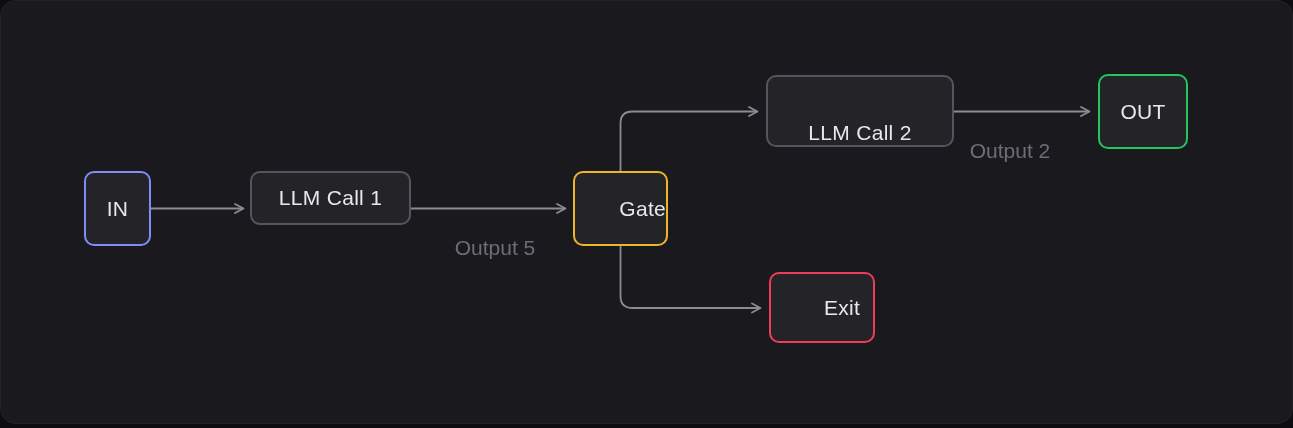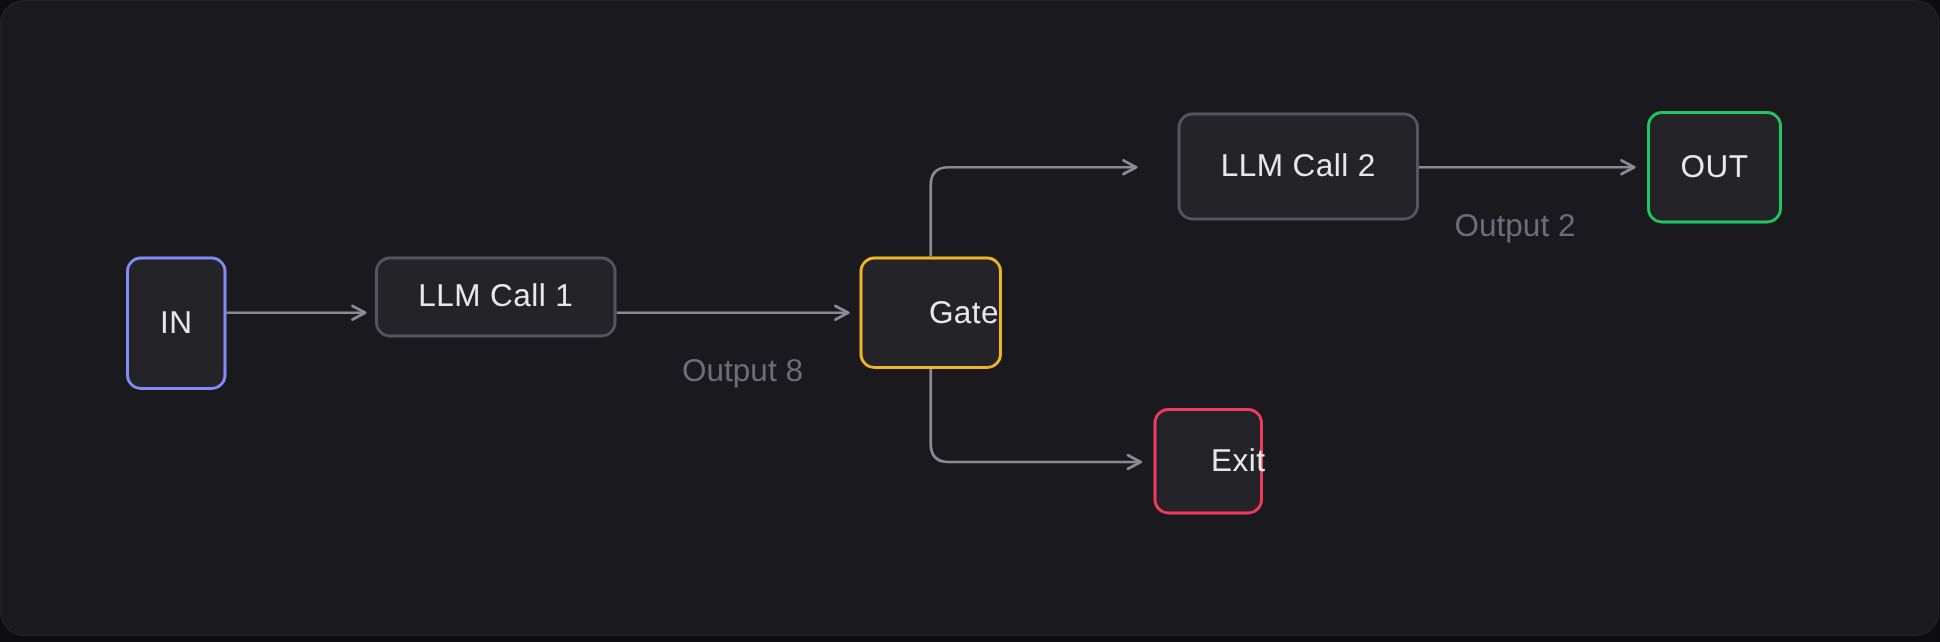--- a/index.html
+++ b/index.html
@@ -94,40 +94,40 @@
         <path class="arrow-head" d="M3,2.5 L11.5,7 L3,11.5"></path>
       </marker>
     </defs>
     <path class="edge-line" d="M 151 208.5 L 243 208.5" marker-end="url(#arrow)"></path>
     <path class="edge-line" d="M 411 208.5 L 565 208.5" marker-end="url(#arrow)"></path>
     <path class="edge-line" d="M 620.5 171 L 620.5 123.5 Q 620.5 111.5 632.5 111.5 L 757 111.5" marker-end="url(#arrow)"></path>
     <path class="edge-line" d="M 930 111.5 L 1089 111.5" marker-end="url(#arrow)"></path>
     <path class="edge-line" d="M 620.5 246 L 620.5 296 Q 620.5 308 632.5 308 L 760 308" marker-end="url(#arrow)"></path>
   </svg>
 
-  <div class="node node--in" style="left:84px; top:171px; width:67px; height:89px;">
+  <div class="node node--in" style="left:84px; top:171px; width:67px; height:75px;">
     <span class="node__label">IN</span>
   </div>
 
   <div class="node" style="left:250px; top:171px; width:161px; height:54px;">
     <span class="node__label">LLM Call 1</span>
   </div>
 
   <div class="node node--gate" style="left:573px; top:171px; width:95px; height:75px;">
     <span class="node__label">Gate</span>
   </div>
 
-  <div class="node" style="left:785px; top:75px; width:161px; height:72px;">
+  <div class="node" style="left:766px; top:75px; width:188px; height:72px;align-items:flex-end;">
     <span class="node__label">LLM Call 2</span>
   </div>
 
   <div class="node node--out" style="left:1098px; top:74px; width:90px; height:75px;">
     <span class="node__label">OUT</span>
   </div>
 
-  <div class="node node--exit" style="left:769px; top:272px; width:73px; height:71px;padding-left:40px;">
+  <div class="node node--exit" style="left:769px; top:272px; width:106px; height:71px;padding-left:40px;">
     <span class="node__label">Exit</span>
   </div>
 
-  <div class="edge-label" style="left:430px; top:236px;">Output 8</div>
+  <div class="edge-label" style="left:430px; top:236px;">Output 5</div>
 
   <div class="edge-label" style="left:945px; top:139px;">Output 2</div>
 </div>
 
 </body></html>

